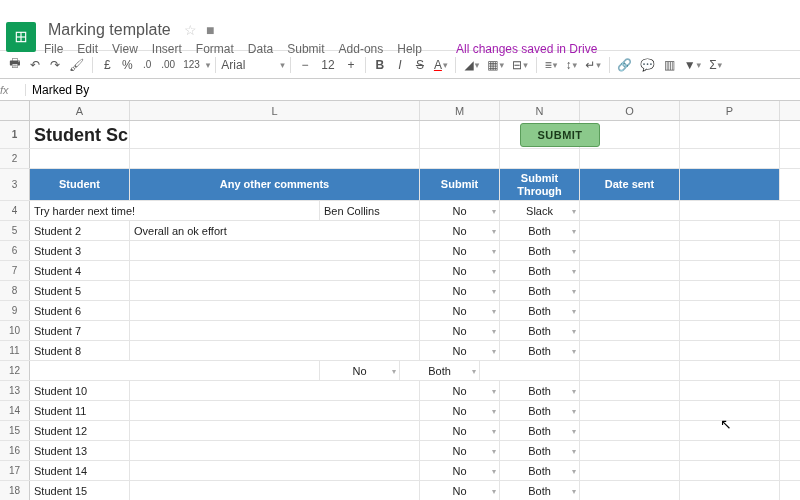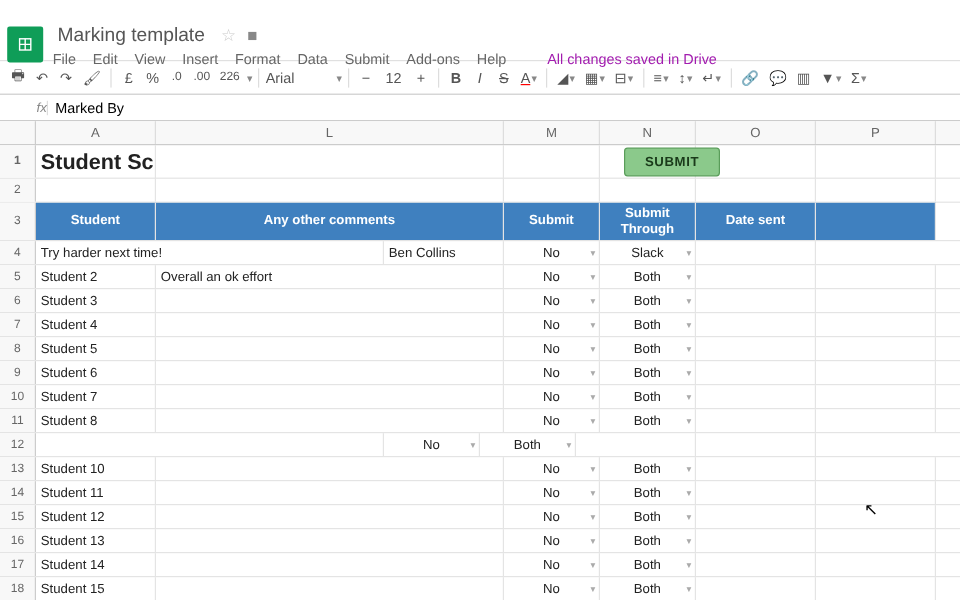--- a/index.html
+++ b/index.html
@@ -13,21 +13,21 @@
 .menubar { display: flex; gap: 14px; color: #666; font-size: 12px; margin-top: 2px; align-items: flex-end; }
 .menubar span { cursor: pointer; }
 .save-status { color: #a21caf; margin-left: 20px; }
 .toolbar { display: flex; align-items: center; padding: 3px 6px; border-bottom: 1px solid #ccc; height: 28px; gap: 2px; color: #555; font-size: 12px; }
 .tb-btn { min-width: 18px; height: 20px; display: flex; align-items: center; justify-content: center; cursor: pointer; padding: 0 3px; border-radius: 2px; }
 .tb-sep { width: 1px; height: 16px; background: #ddd; margin: 0 3px; }
 .tb-input { border: none; width: 56px; font-size: 12px; color: #555; text-align: left; }
 .tb-num { border: none; width: 24px; font-size: 12px; text-align: center; color: #555; }
 .dd { font-size: 9px; color: #888; margin-left: 1px; }
 .fx-bar { display: flex; align-items: center; border-bottom: 1px solid #ccc; height: 22px; }
-.fx-label { width: 40px; text-align: right; font-style: italic; color: #888; border-right: 1px solid #ddd; font-size: 11px; }
+.fx-label { width: 26px; text-align: left; font-style: italic; color: #888; border-right: 1px solid #ddd; font-size: 11px; }
 .fx-input { flex: 1; border: none; padding: 2px 6px; font-size: 12px; color: #000000; outline: none; }
 .grid { position: relative; }
 .col-headers { display: flex; height: 20px; border-bottom: 1px solid #ccc; background: #f8f8f8; font-size: 11px; color: #666; }
 .row-header-spacer { width: 30px; border-right: 1px solid #ccc; background: #f8f8f8; }
 .col-h { border-right: 1px solid #ddd; display: flex; align-items: center; justify-content: center; cursor: pointer; }
 .col-A { width: 100px; } .col-L { width: 290px; } .col-M { width: 80px; } .col-N { width: 80px; } .col-O { width: 100px; } .col-P { width: 100px; }
 .row { display: flex; height: 20px; border-bottom: 1px solid #e4e4e4; }
 .row-h { width: 30px; border-right: 1px solid #ccc; background: #f8f8f8; display: flex; align-items: center; justify-content: center; font-size: 10px; color: #666; cursor: pointer; }
 .cell { border-right: 1px solid #e4e4e4; padding: 2px 4px; font-size: 11px; color: #222; display: flex; align-items: center; overflow: hidden; white-space: nowrap; position: relative; }
 .row1 .cell { height: 28px; }
@@ -77,21 +77,21 @@
 <div class="toolbar">
   <div class="tb-btn">🖶</div>
   <div class="tb-btn">↶</div>
   <div class="tb-btn">↷</div>
   <div class="tb-btn">🖌</div>
   <div class="tb-sep"></div>
   <div class="tb-btn">£</div>
   <div class="tb-btn">%</div>
   <div class="tb-btn" style="font-size:10px">.0</div>
   <div class="tb-btn" style="font-size:10px">.00</div>
-  <div class="tb-btn" style="font-size:10px">226</div>
+  <div class="tb-btn" style="font-size:10px">123</div>
     <span class="dd">▾</span>
   <div class="tb-sep"></div>
   <input class="tb-input" value="Arial" style="">
     <span class="dd">▾</span>
   <div class="tb-sep"></div>
   <div class="tb-btn">−</div>
   <input class="tb-num" value="12" style="">
   <div class="tb-btn">+</div>
   <div class="tb-sep"></div>
   <div class="tb-btn">

